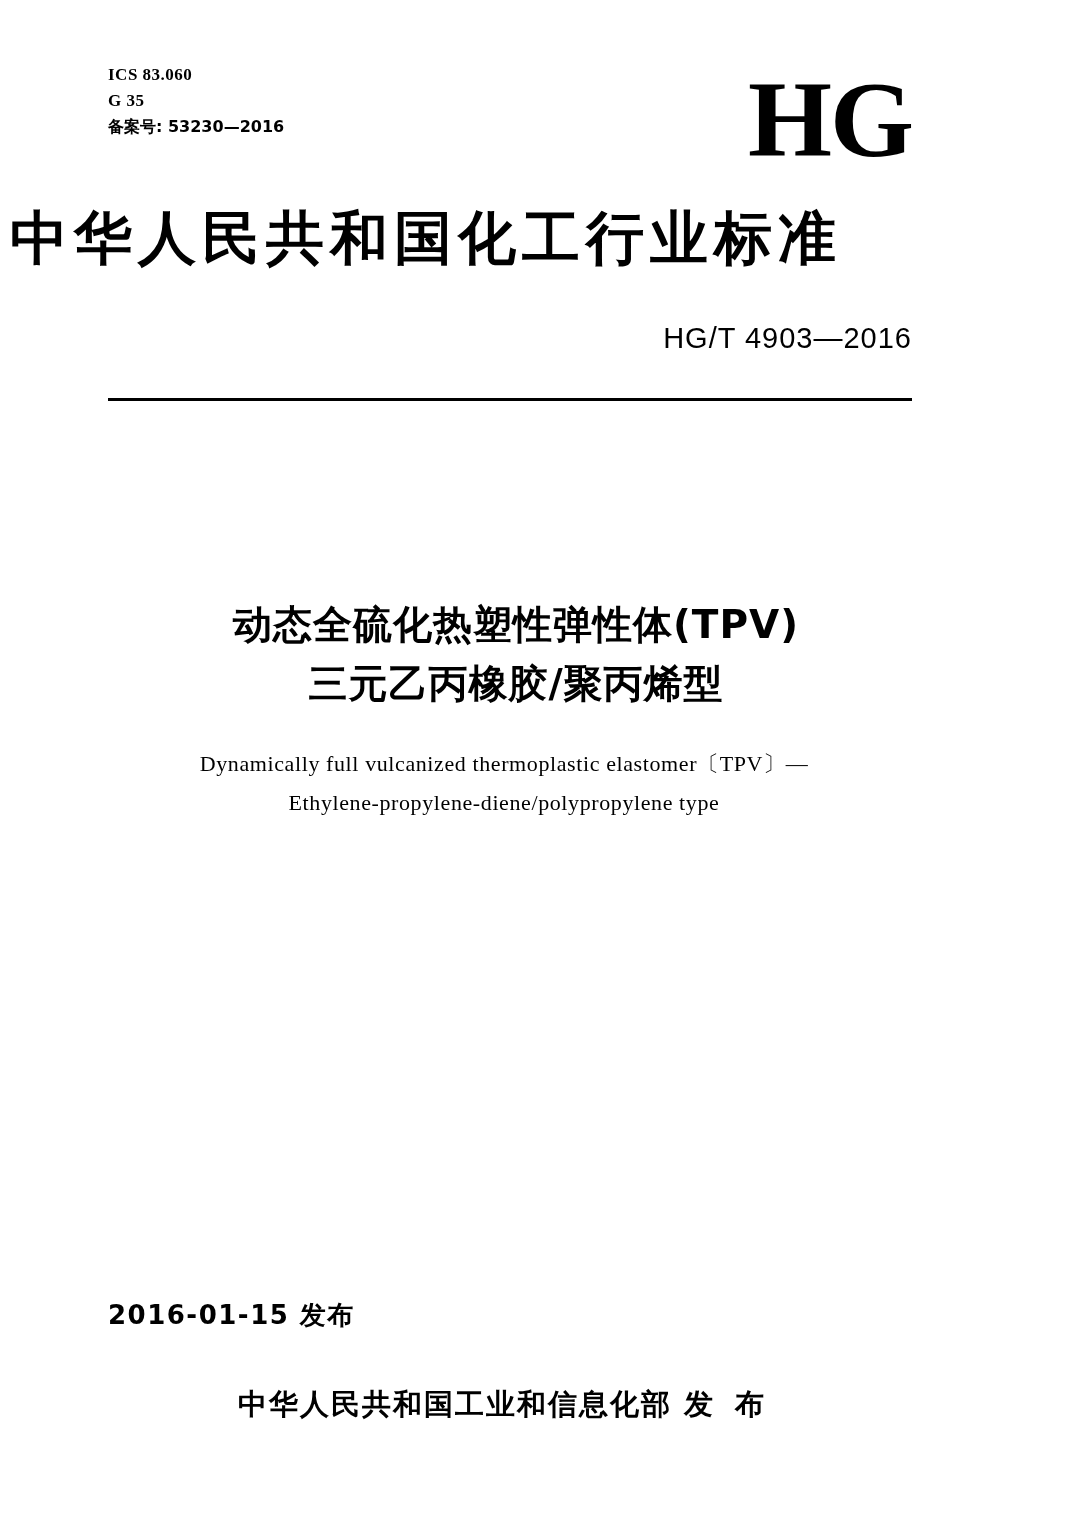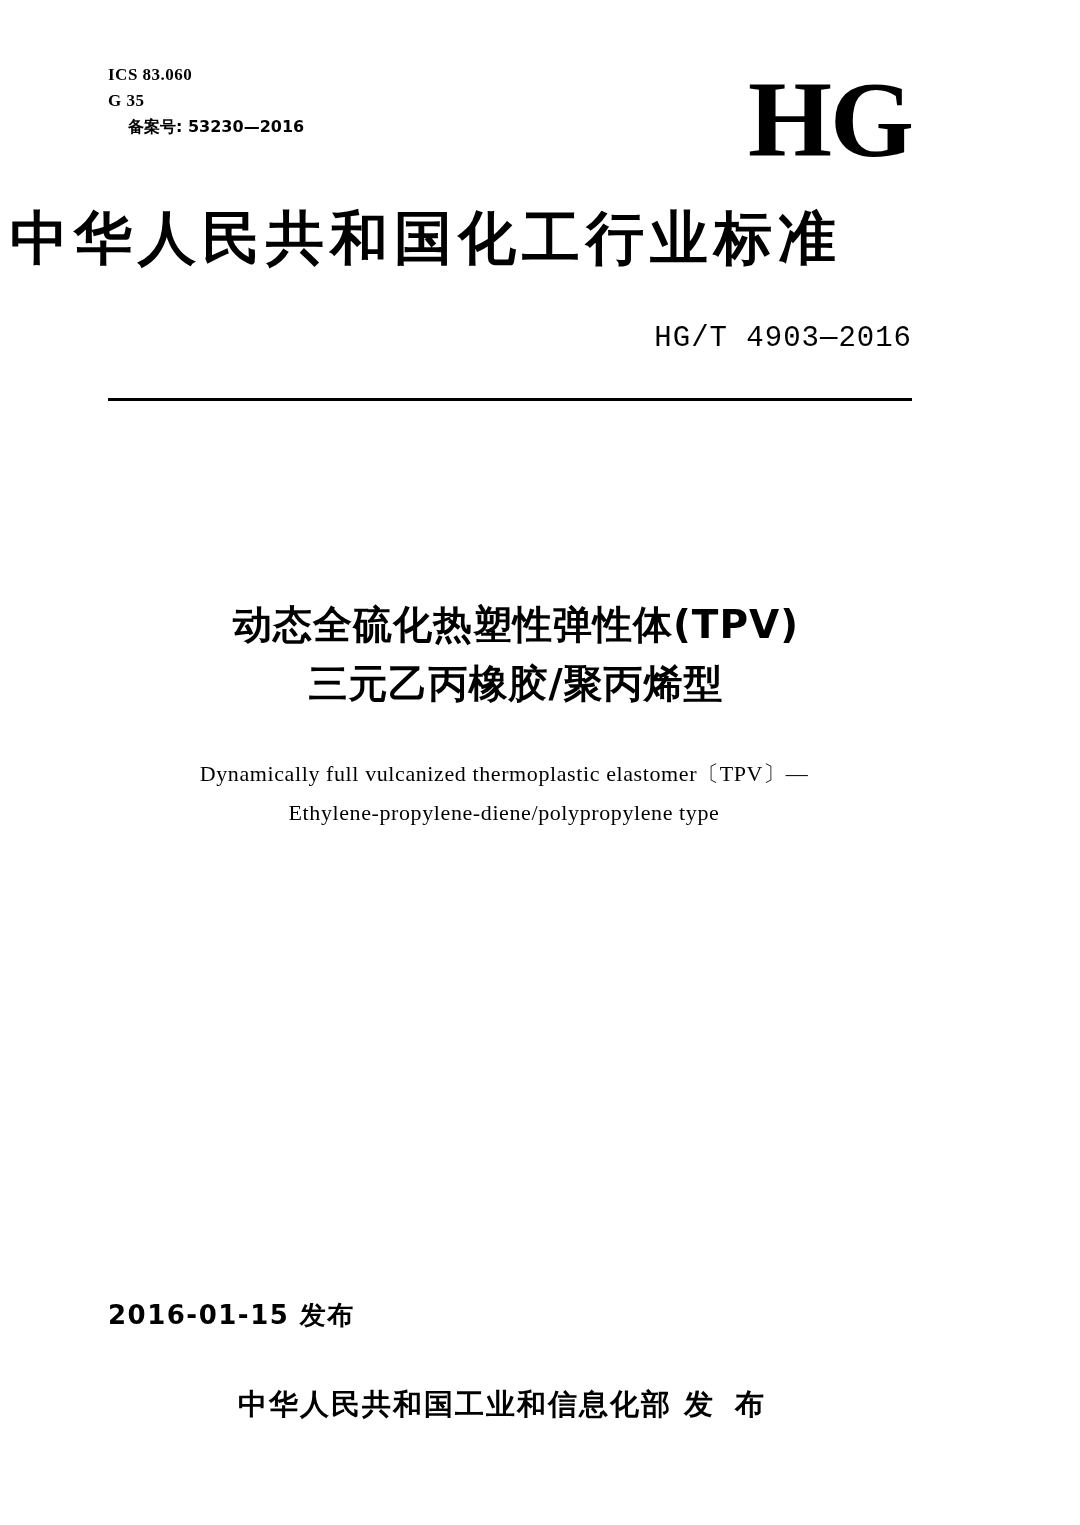--- a/index.html
+++ b/index.html
@@ -34,21 +34,20 @@
     font-family: "Liberation Serif", serif;
     letter-spacing: 0.5px;
   }
   .header-meta div {
     white-space: nowrap;
   }
   .meta-record {
     font-family: "DejaVu Sans", sans-serif;
     font-size: 16px;
     letter-spacing: 0px;
-    margin-left: 20px;
   }
 
   .hg-logo {
     position: absolute;
     right: 96px;
     top: 66px;
     font-family: "Liberation Serif", serif;
     font-weight: bold;
     font-size: 108px;
     line-height: 1;
@@ -66,21 +65,21 @@
     font-weight: bold;
     font-size: 58px;
     letter-spacing: 6px;
     padding-left: 10px;
   }
 
   .std-number {
     position: absolute;
     right: 96px;
     top: 322px;
-    font-family: Liberation Mono, monospace;
+    font-family: Liberation Sans, sans-serif;
     font-size: 29px;
     letter-spacing: 1px;
   }
 
   .rule {
     position: absolute;
     left: 108px;
     right: 96px;
     top: 398px;
     border-top: 3px solid #000;
@@ -96,21 +95,21 @@
   }
   .title-cn-1, .title-cn-2 {
     font-family: "DejaVu Sans", sans-serif;
     font-weight: bold;
     font-size: 39px;
     letter-spacing: 1px;
     line-height: 1.5;
     margin-left: 24px;
   }
   .title-en {
-    margin-top: 42px;
+    margin-top: 32px;
     font-family: "Liberation Serif", serif;
     font-size: 22px;
     line-height: 1.75;
     letter-spacing: 0.6px;
   }
   .title-en div {
     white-space: nowrap;
   }
 
   

